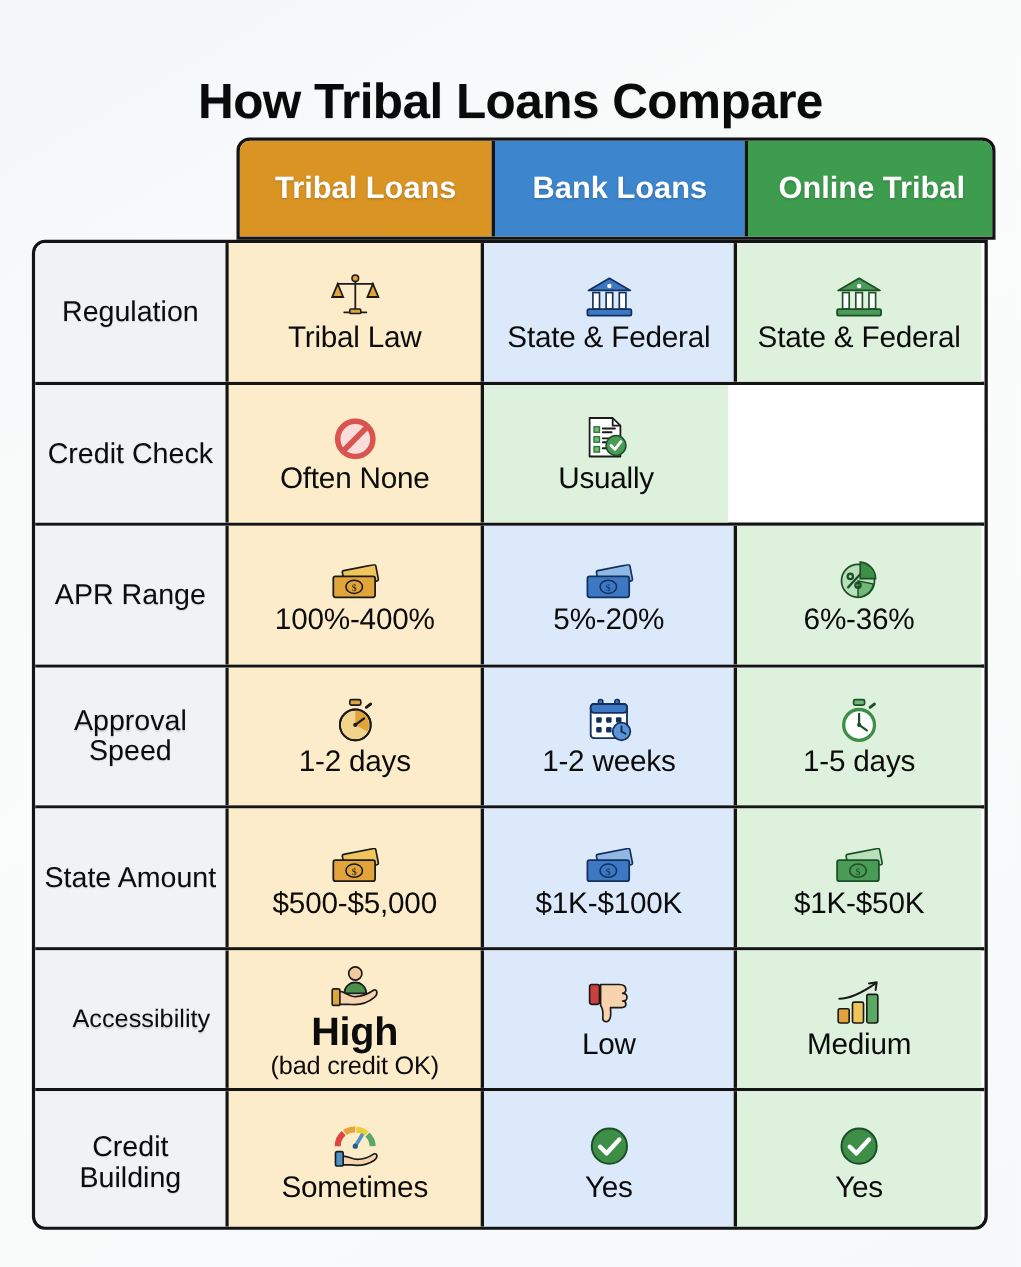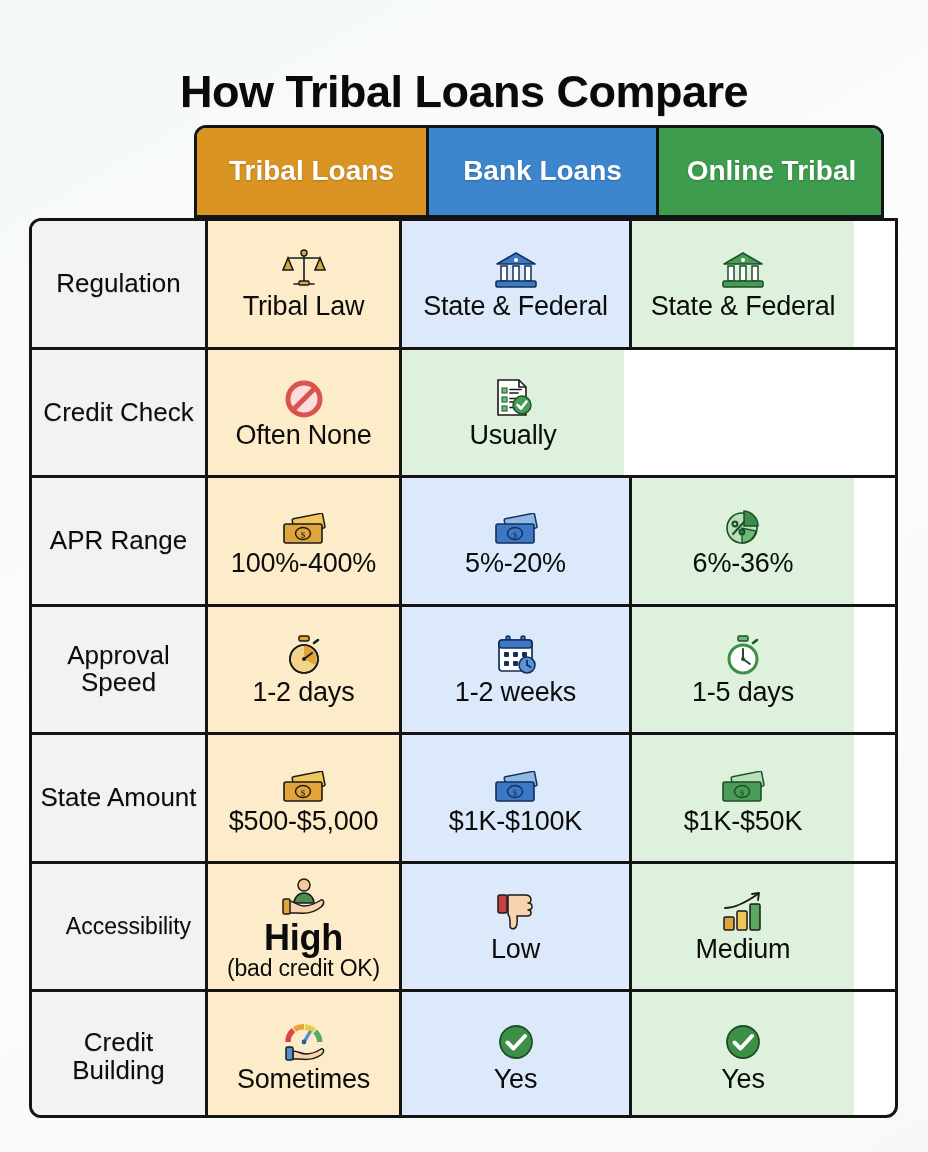--- a/index.html
+++ b/index.html
@@ -32,21 +32,21 @@
   .table-wrap {
     position: absolute;
     left: 29px;
     top: 125px;
     width: 869px;
     height: 993px;
   }
 
   .header-band {
     position: absolute;
-    left: 165px;
+    left: 186px;
     top: 0;
     width: 690px;
     height: 93px;
     display: flex;
     border: 3px solid #141414;
     border-radius: 12px 12px 0 0;
     box-sizing: border-box;
     overflow: hidden;
     z-index: 3;
   }
@@ -102,21 +102,21 @@
     width: 176px;
     background: #f1f2f3;
     font-size: 26px;
     font-weight: normal;
     color: #0c0c0c;
     line-height: 1.06;
     border-right: 3px solid #141414;
     text-shadow: 0 1px 1px rgba(0,0,0,0.12);
   }
   .cell.label.long { font-size: 23px; padding-left: 25px; }
-  .cell.tribal { width: 191px; background: #fdecc9; }
+  .cell.tribal { width: 229px; background: #fdecc9; }
   .cell.bank   { width: 230px; background: #dce9fa; border-left: 3px solid #141414; }
   .cell.online { width: 225px; background: #ddf1dc; border-left: 3px solid #141414; }
 
   .cell-icon {
     height: 44px;
     width: 52px;
     margin-bottom: 2px;
     display: flex;
     align-items: flex-end;
     justify-content: center;

